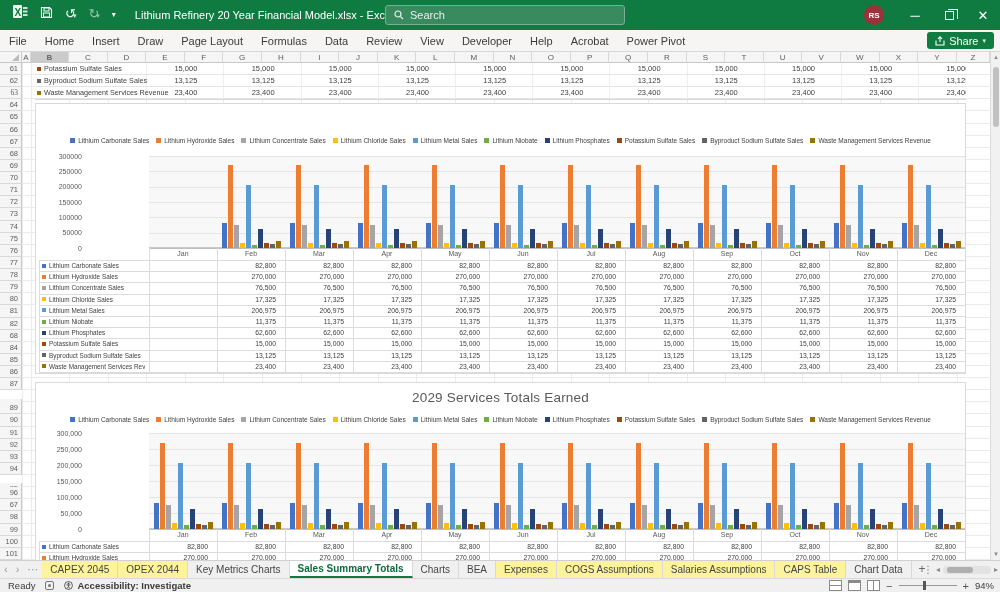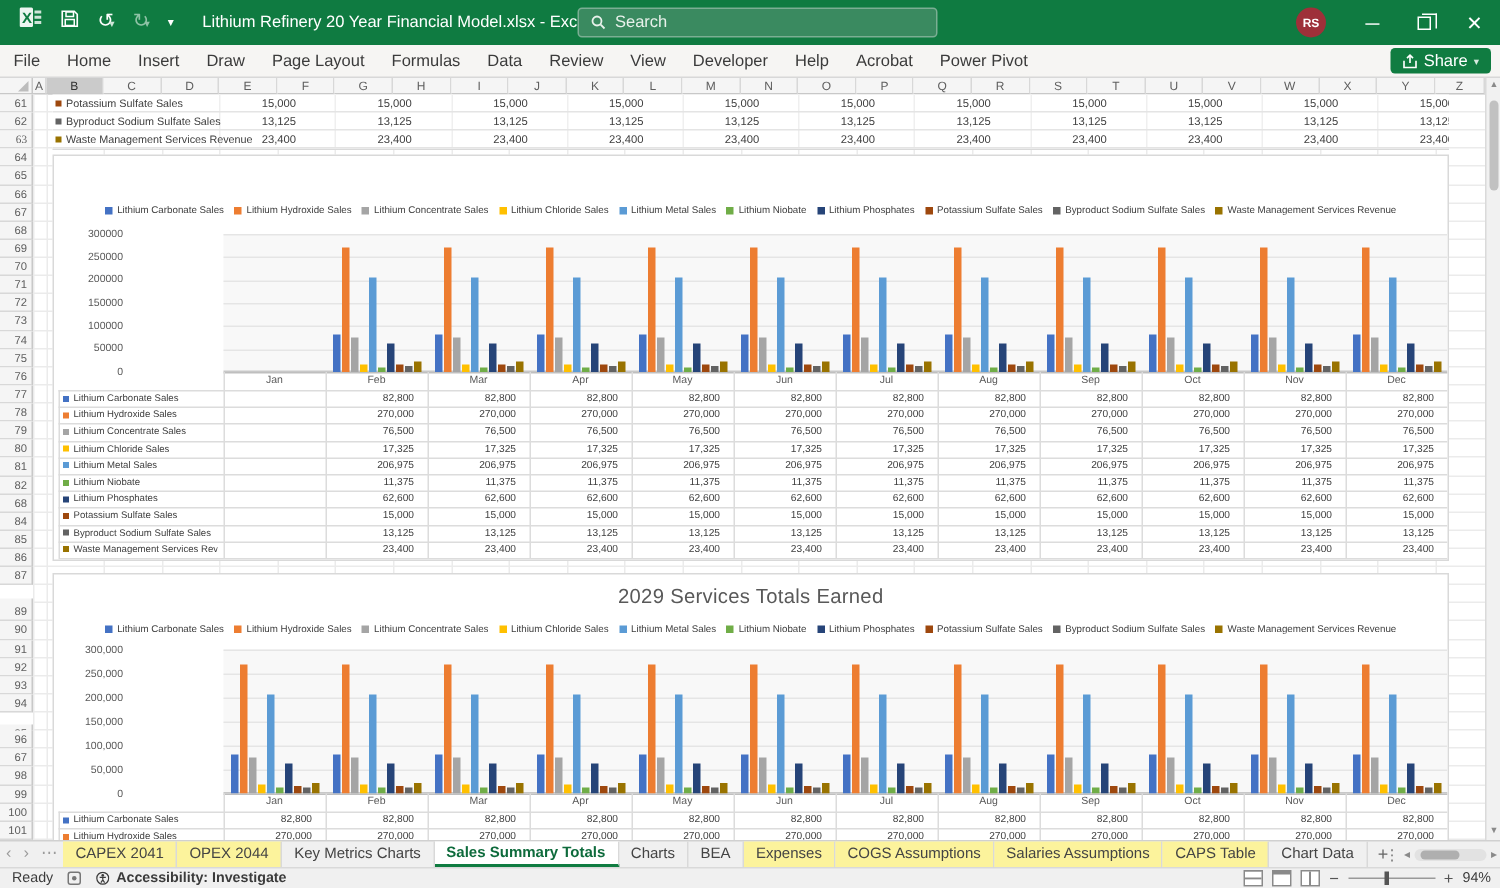--- a/index.html
+++ b/index.html
@@ -1031,21 +1031,21 @@
       <div id="vthumb"></div>
       <div class="sc-arrow" style="bottom:0;">▼</div>
     </div>
   </div>
 
   <div id="tabbar">
     <span class="tab-nav">‹</span>
     <span class="tab-nav">›</span>
     <span class="tab-nav">⋯</span>
     <div id="sheet-tabs" style="display:flex;">
-        <div class="stab yellow">CAPEX 2041</div>
+        <div class="stab yellow">CAPEX 2045</div>
         <div class="stab yellow">OPEX 2044</div>
         <div class="stab">Key Metrics Charts</div>
         <div class="stab active">Sales Summary Totals</div>
         <div class="stab">Charts</div>
         <div class="stab">BEA</div>
         <div class="stab yellow">Expenses</div>
         <div class="stab yellow">COGS Assumptions</div>
         <div class="stab yellow">Salaries Assumptions</div>
         <div class="stab yellow">CAPS Table</div>
         <div class="stab">Chart Data</div>

